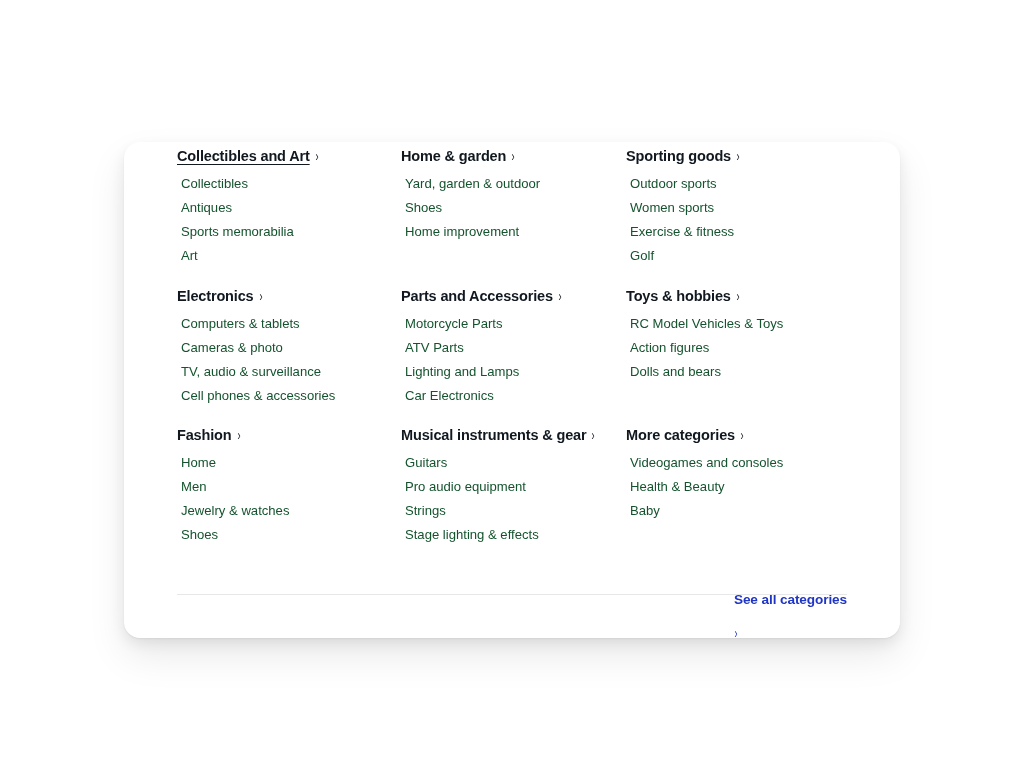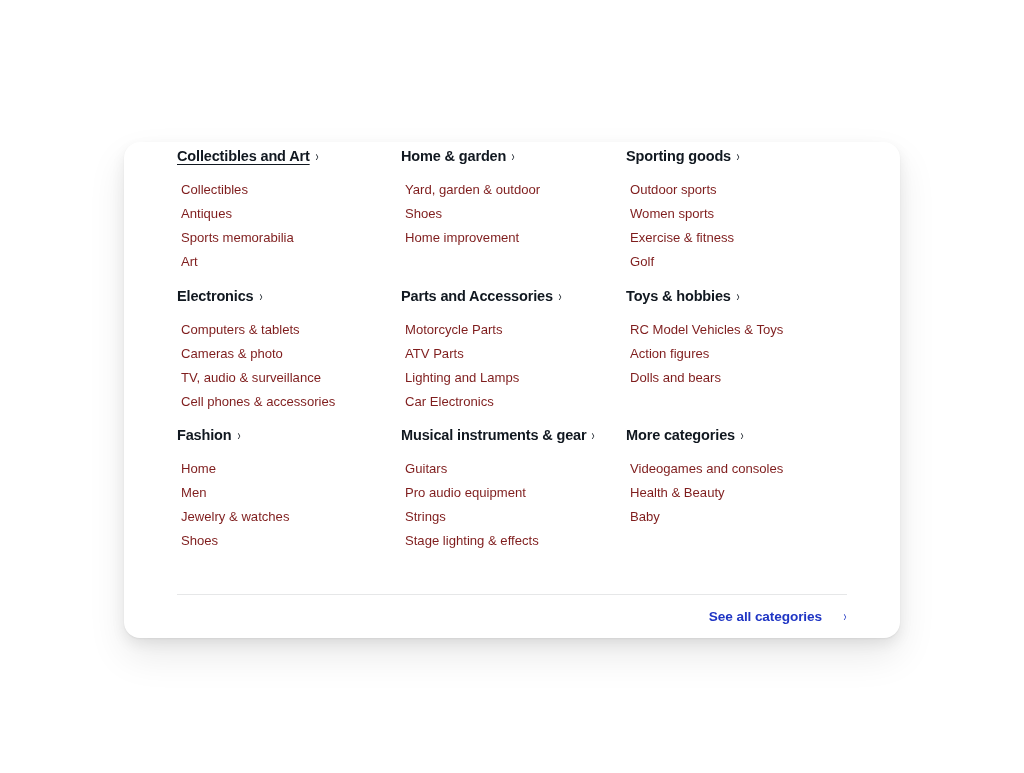--- a/index.html
+++ b/index.html
@@ -62,21 +62,21 @@
   }
 
   .cat-head {
     display: flex;
     align-items: baseline;
     gap: 5px;
     font-size: 14.5px;
     font-weight: bold;
     line-height: 17px;
     color: #111820;
-    margin: 0 0 13px 0;
+    margin: 0 0 7px 0;
     width: fit-content;
     cursor: pointer;
   }
   .cat-head .head-text {
     letter-spacing: -0.15px;
   }
   .cat-group.is-active .cat-head .head-text {
     text-decoration: underline;
     text-underline-offset: 2.5px;
     text-decoration-thickness: 1.4px;
@@ -91,21 +91,21 @@
   }
 
   .cat-list {
     list-style: none;
     margin: 0;
     padding: 0 0 0 4px;
   }
   .cat-list li {
     font-size: 13.1px;
     line-height: 24px;
-    color: #7f1d1d;
+    color: #14532d;
     white-space: nowrap;
     cursor: pointer;
   }
 
   
   .card-divider {
     position: absolute;
     left: 0px;
     top: 452px;
     width: 670px;
@@ -126,20 +126,21 @@
   .see-all-link {
     display: inline-flex;
     align-items: baseline;
     gap: 21px;
     font-size: 13.6px;
     font-weight: bold;
     color: #1f35c4;
     text-decoration: none;
     cursor: pointer;
     letter-spacing: -0.1px;
+    flex-direction: column;
   }
   .see-all-link .chev {
     color: #1f35c4;
     font-size: 12.5px;
     transform: translateY(-0.5px) scaleX(0.72) scaleY(1.15);
   }
 </style>
 </head>
 <body>
 

